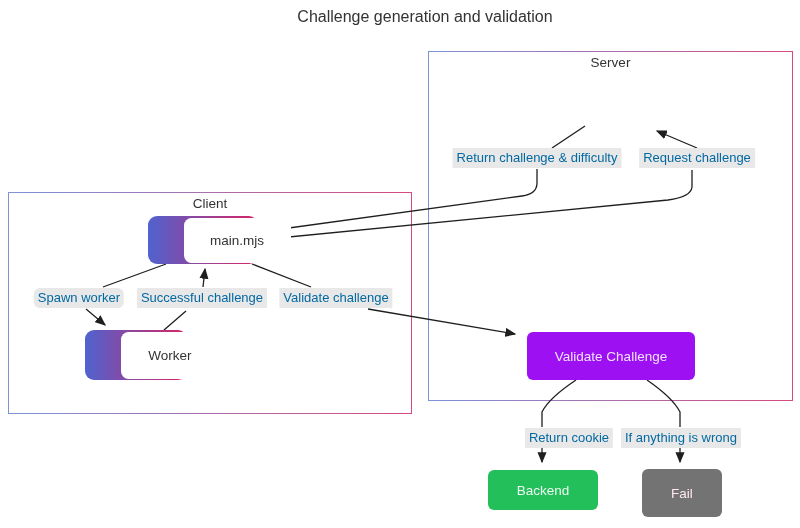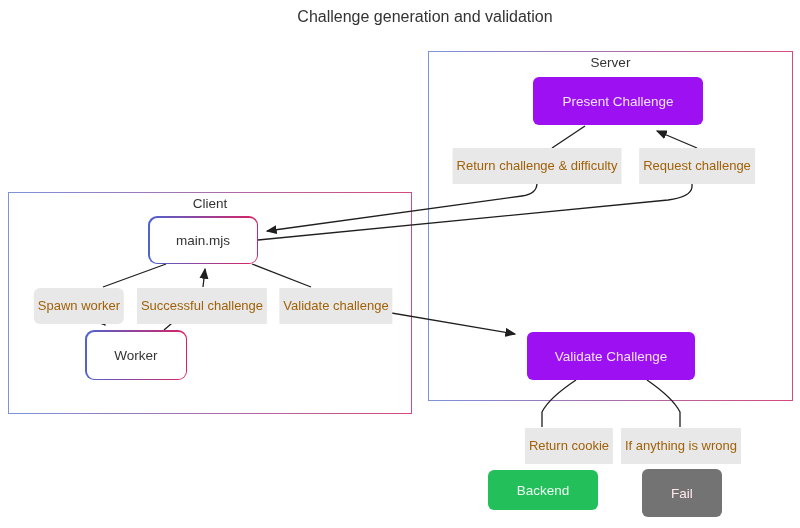--- a/index.html
+++ b/index.html
@@ -24,35 +24,35 @@
   
   svg.edges{position:absolute;left:0;top:0;z-index:1;}
   
   .gnode{
     position:absolute;border-radius:9px;padding:1.5px;box-sizing:border-box;
     background:linear-gradient(90deg,#4f63cf,#da2264);z-index:2;
   }
   .gnode .inner{
     width:100%;height:100%;border-radius:7.5px;background:#fff;
     display:flex;align-items:center;justify-content:center;
-    font-size:13.5px;color:#333;box-sizing:border-box;
+    font-size:13.5px;color:#333;box-sizing:border-box;margin-left:34px;
   }
   
   .cnode{
     position:absolute;border-radius:6px;display:flex;align-items:center;
     justify-content:center;font-size:13.5px;z-index:2;box-sizing:border-box;
   }
   .purple{background:#9c10f2;color:#f1e3fd;}
   .green{background:#22bf5b;color:#eefbf2;}
   .red{background:#737373;color:#ffe9ee;}
   
   .chip{
     position:absolute;transform:translateX(-50%);white-space:nowrap;
-    background:#e8e8e9;color:#a16207;font-size:13px;line-height:1.25;
-    padding:10px 4px;z-index:2;border-radius:1px;
+    background:#e8e8e9;color:#0369a1;font-size:13px;line-height:1.25;
+    padding:2px 4px;z-index:2;border-radius:1px;
   }
 </style>
 </head>
 <body>
 
 <div class="canvas">
 
   <div class="title">Challenge generation and validation</div>
 
   <div class="container-box" style="left:428px;top:51px;width:365px;height:350px;">
@@ -80,21 +80,20 @@
       <path d="M203,287 L205,269" marker-end="url(#arrow)"></path>
       <path d="M252,264 L311,287"></path>
       <path d="M368,309 L515,334" marker-end="url(#arrow)"></path>
       <path d="M576,380 Q549,398 542,412 L542,427"></path>
       <path d="M542,446 L542,462" marker-end="url(#arrow)"></path>
       <path d="M647,380 Q673,398 680,412 L680,427"></path>
       <path d="M680,446 L680,462" marker-end="url(#arrow)"></path>
     </g>
   </svg>
 
-  <div class="cnode purple" style="left:533px;top:77px;width:170px;height:48px;">Present Challenge</div>
 
   <div class="gnode" style="left:148px;top:216px;width:110px;height:48px;">
     <div class="inner">main.mjs</div>
   </div>
 
   <div class="gnode" style="left:85px;top:330px;width:102px;height:50px;">
     <div class="inner">Worker</div>
   </div>
 
   <div class="cnode purple" style="left:527px;top:332px;width:168px;height:48px;">Validate Challenge</div>

